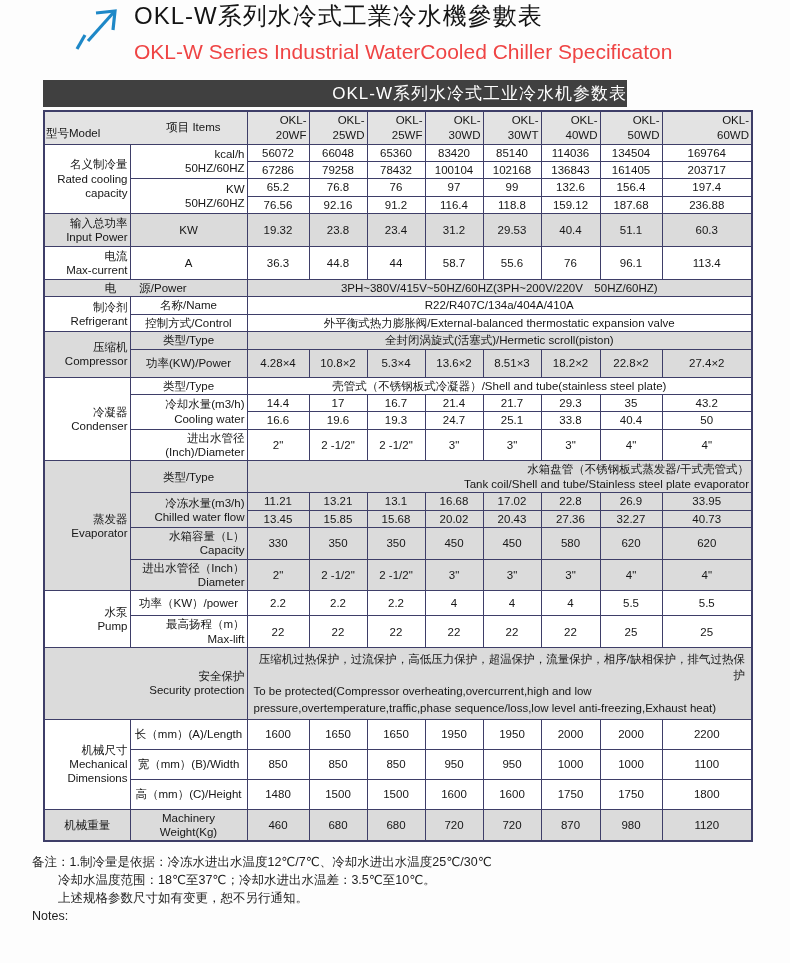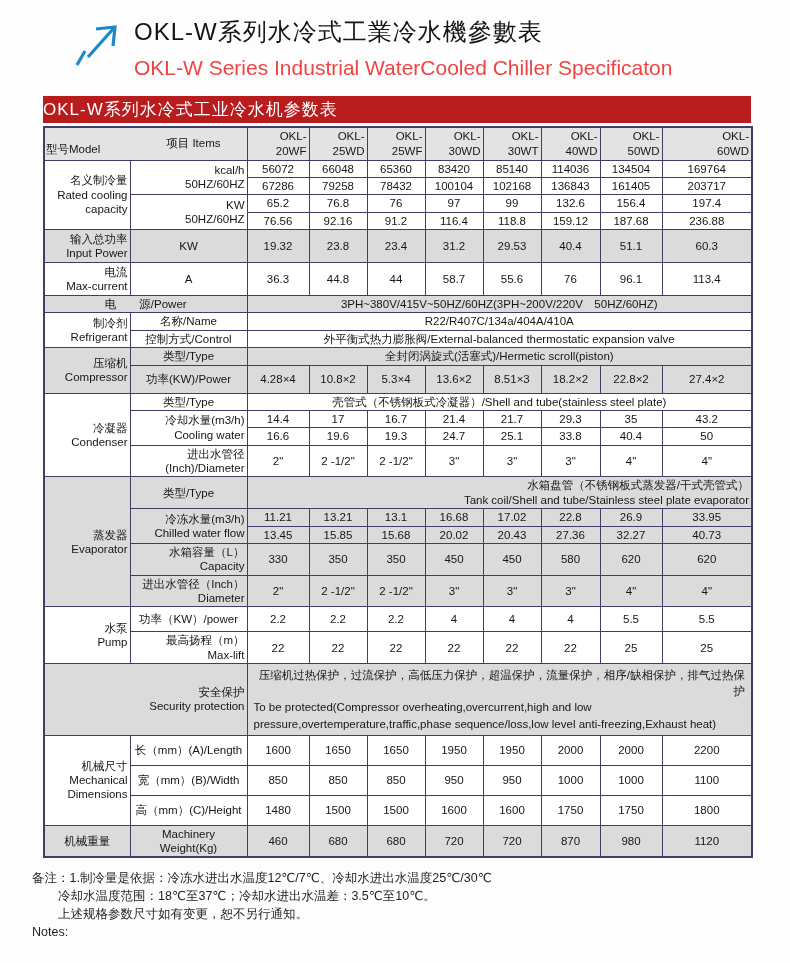--- a/index.html
+++ b/index.html
@@ -1,26 +1,26 @@
 <!DOCTYPE html>
 <html><head>
 <meta charset="utf-8">
 <style>
   html,body{margin:0;padding:0;background:#fdfdfd;}
   .page{position:relative;width:790px;height:963px;background:#fdfdfd;overflow:hidden;
         font-family:"Liberation Sans","DejaVu Sans",sans-serif;color:#1b1b1b;}
   
-  .hdr-block{display:flex;align-items:flex-start;padding:18px 0 0 72px;}
+  .hdr-block{display:flex;align-items:flex-start;padding:2px 0 0 72px;}
   .logo{width:52px;height:50px;flex:0 0 auto;margin-top:2px;}
   .titles{margin-left:10px;}
   .title-zh{font-size:24px;letter-spacing:1px;color:#141414;line-height:1.15;}
   .title-en{font-size:21px;color:#ef4444;margin-top:10px;}
   
-  .caption{margin:16px 0 0 43px;width:708px;height:27px;background:#b91c1c;color:#fff;
-           text-align:left;line-height:27px;font-size:17px;letter-spacing:1px;}
+  .caption{margin:16px 0 0 43px;width:584px;height:27px;background:#404040;color:#fff;
+           text-align:right;line-height:27px;font-size:17px;letter-spacing:1px;}
   
   table.spec{border-collapse:collapse;table-layout:fixed;width:708px;margin:3px 0 0 43px;
              border:2px solid #3E3E68;}
   .spec td,.spec th{border:1px solid #3E3E68;font-size:11.5px;font-weight:normal;
       text-align:center;vertical-align:middle;padding:1px 2px;line-height:1.25;
       color:#161616;background:#fff;height:14px;overflow:hidden;}
   .spec .g{background:#DBDBDB;}
   .spec .ln{display:block;text-align:right;}
   .spec tr.hdr th{height:30px;background:#E3E3E3;}
   .spec th.corner{position:relative;background-color:#E3E3E3;

